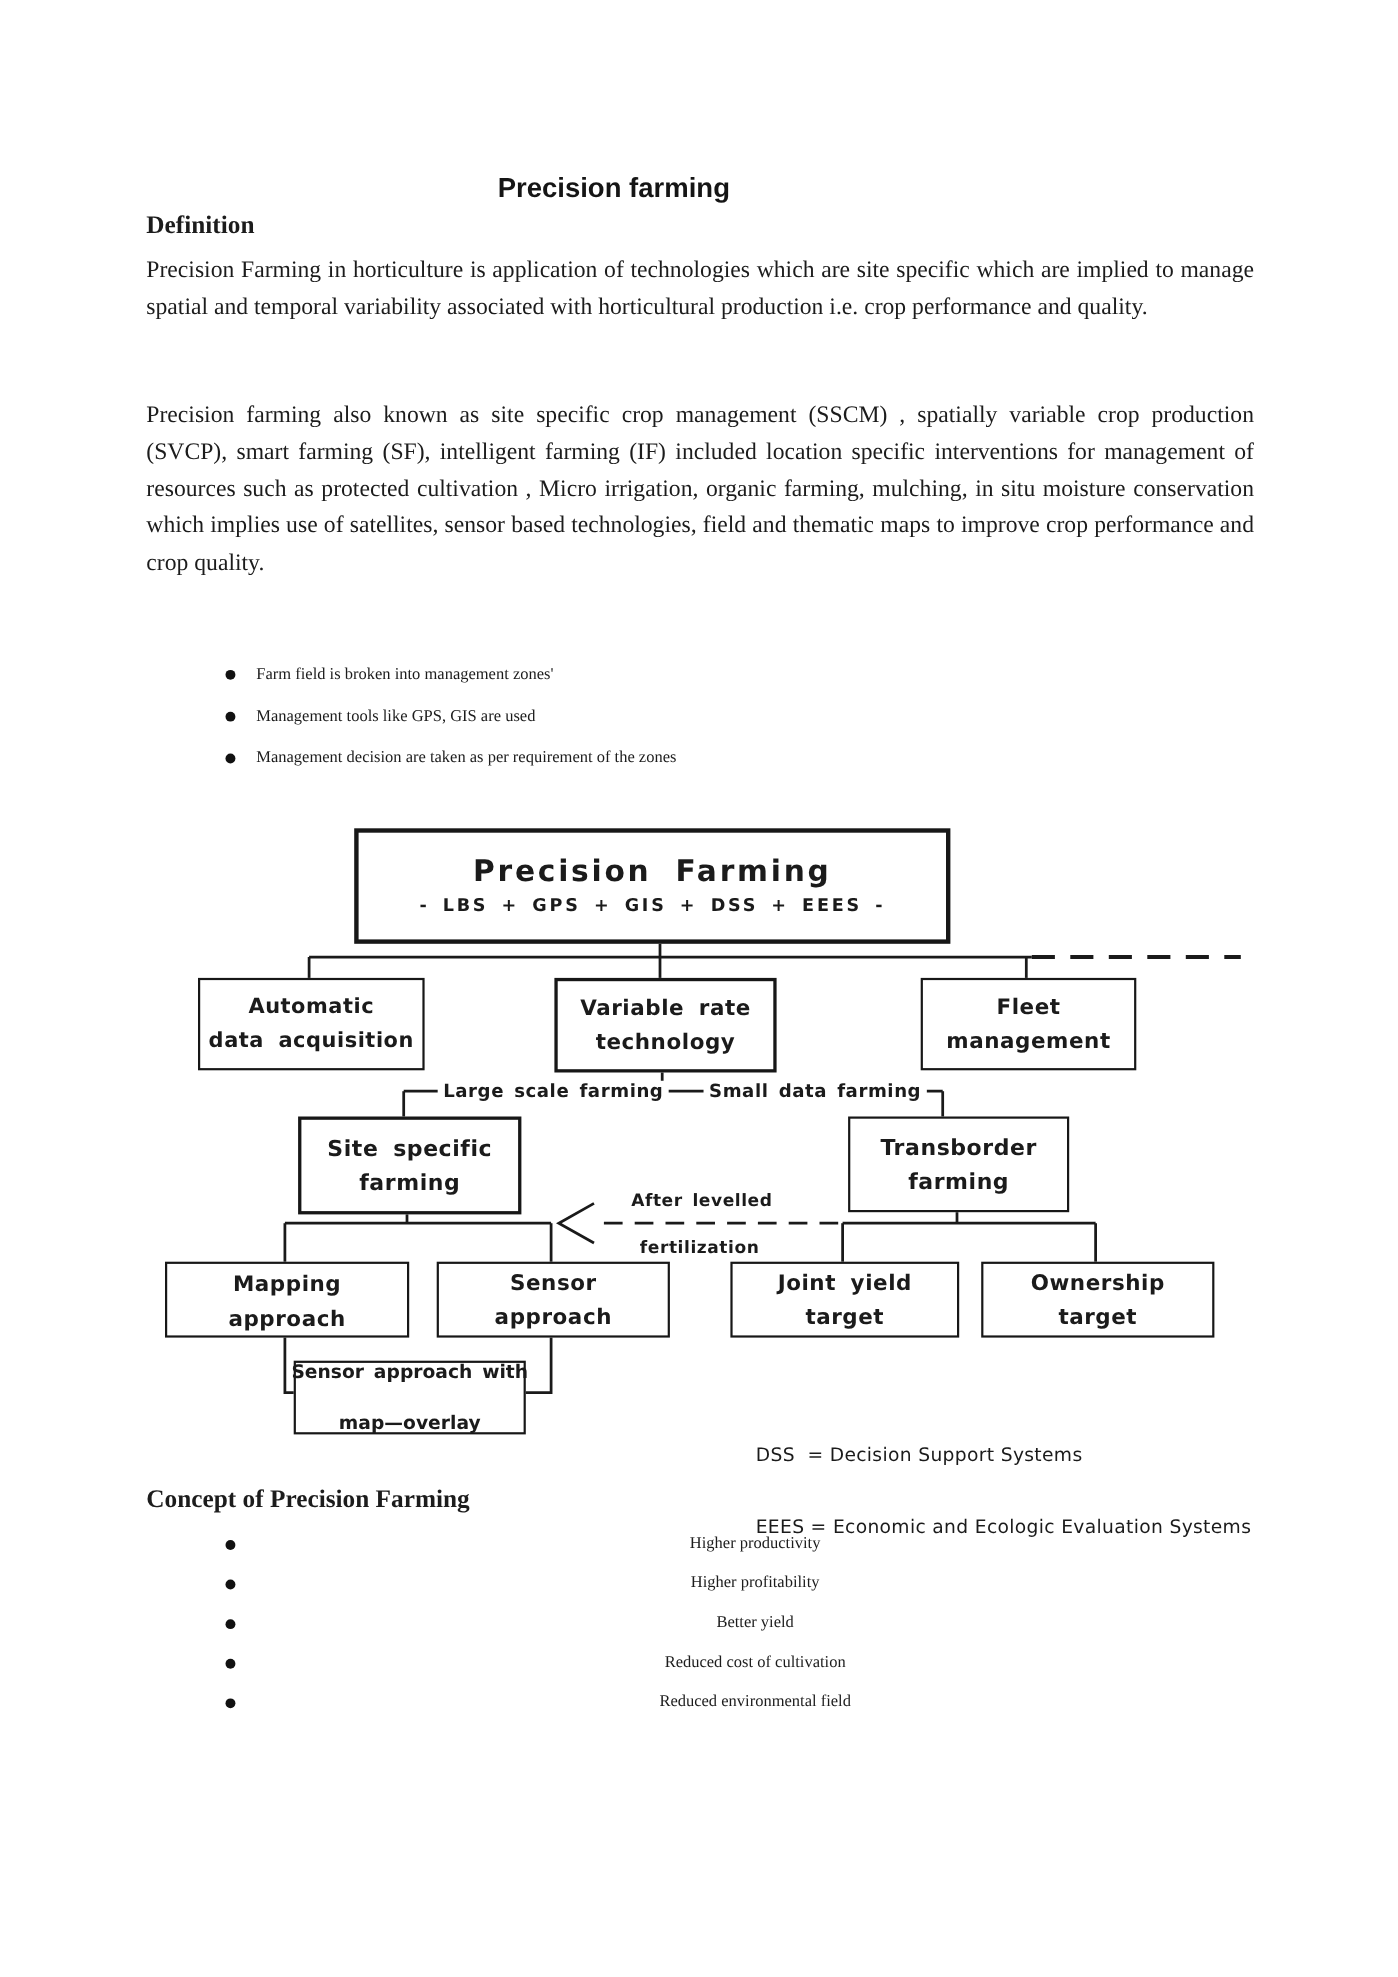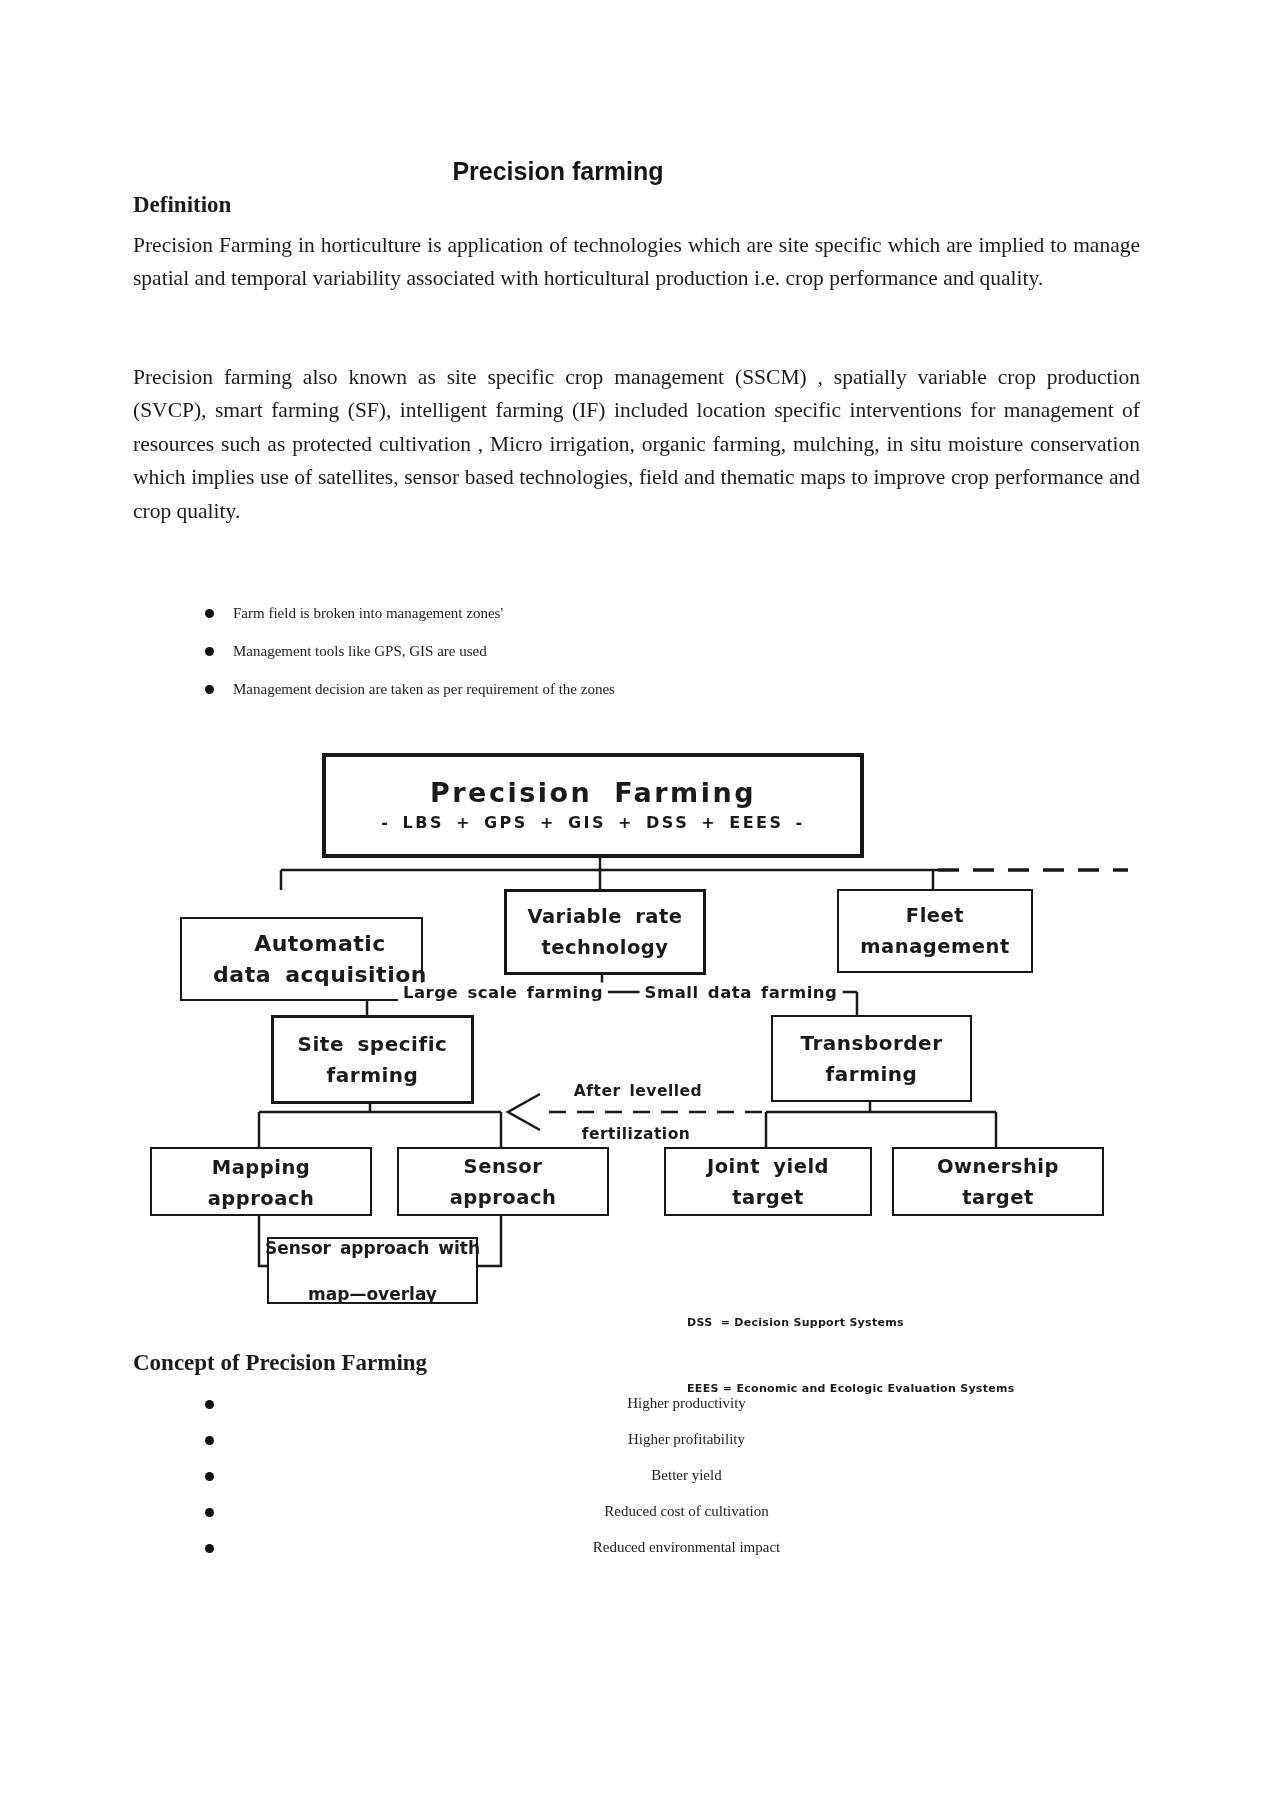--- a/index.html
+++ b/index.html
@@ -48,21 +48,21 @@
     display:flex; flex-direction:column; align-items:center; justify-content:center;
     text-align:center; font-family:"DejaVu Sans", sans-serif; font-weight:bold;
     color:#1b1b1b; letter-spacing:0.5px; word-spacing:6px;
   }
   .dg-box .ln { line-height:31px; white-space:nowrap; }
   .dg-main {
     left:322px; top:753px; width:534px; height:97px; border-width:4px;
   }
   .dg-main .t1 { font-size:27px; letter-spacing:2.5px; word-spacing:10px; line-height:34px; }
   .dg-main .t2 { font-size:16px; letter-spacing:2.5px; word-spacing:4px; line-height:26px; }
-  .bx-automatic   { left:180px; top:917px;  width:202px; height:80px; font-size:22px;padding-left:37px; }
+  .bx-automatic   { left:180px; top:889px;  width:202px; height:80px; font-size:19px; }
   .bx-variable    { left:504px; top:889px;  width:196px; height:80px; font-size:19.5px; border-width:3px; }
   .bx-fleet       { left:837px; top:889px;  width:192px; height:80px; font-size:19.5px; }
   .bx-site        { left:271px; top:1015px; width:197px; height:83px; font-size:20px; border-width:3px; }
   .bx-transborder { left:771px; top:1015px; width:197px; height:83px; font-size:20px; }
   .bx-mapping     { left:150px; top:1147px; width:218px; height:65px; font-size:19.5px;justify-content:flex-end; }
   .bx-sensor      { left:397px; top:1147px; width:208px; height:65px; font-size:19.5px; }
   .bx-joint       { left:664px; top:1147px; width:204px; height:65px; font-size:19.5px; }
   .bx-ownership   { left:892px; top:1147px; width:208px; height:65px; font-size:19.5px; }
   .bx-overlay     { left:267px; top:1237px; width:207px; height:63px; font-size:17px; letter-spacing:0; word-spacing:3px;gap:20px; }
   .bx-overlay .ln { line-height:26px; }
@@ -71,21 +71,21 @@
     font-family:"DejaVu Sans", sans-serif; font-weight:bold; font-size:16.5px;
     color:#1b1b1b; letter-spacing:0.5px; word-spacing:3px; white-space:nowrap; padding:0 5px;
   }
   .arrow-label {
     position:absolute; transform:translate(-50%,-50%);
     font-family:"DejaVu Sans", sans-serif; font-weight:bold; font-size:15.5px;
     color:#1b1b1b; letter-spacing:0.5px; word-spacing:3px; white-space:nowrap;
   }
   .legend {
     position:absolute; left:687px; top:1268px;
-    font-family:"DejaVu Sans", sans-serif; font-weight:bold; font-size:11px;
+    font-family:"DejaVu Sans", sans-serif; font-weight:normal; font-size:17px;
     line-height:22px; color:#1b1b1b; white-space:pre; letter-spacing:0.3px;
   }
 </style>
 </head>
 <body>
 
 <div class="page">
 
   <h1 class="doc-title">Precision farming</h1>
 
@@ -200,16 +200,16 @@
     </div>
   </div>
 
   <h2 class="h-concept">Concept of Precision Farming</h2>
 
   <ul class="bullets b2">
     <li><span class="dot"></span><span>Higher productivity</span></li>
     <li><span class="dot"></span><span>Higher profitability</span></li>
     <li><span class="dot"></span><span>Better yield</span></li>
     <li><span class="dot"></span><span>Reduced cost of cultivation</span></li>
-    <li><span class="dot"></span><span>Reduced environmental impact</span></li>
+    <li><span class="dot"></span><span>Reduced environmental field</span></li>
   </ul>
 
 </div>
 
 </body></html>

